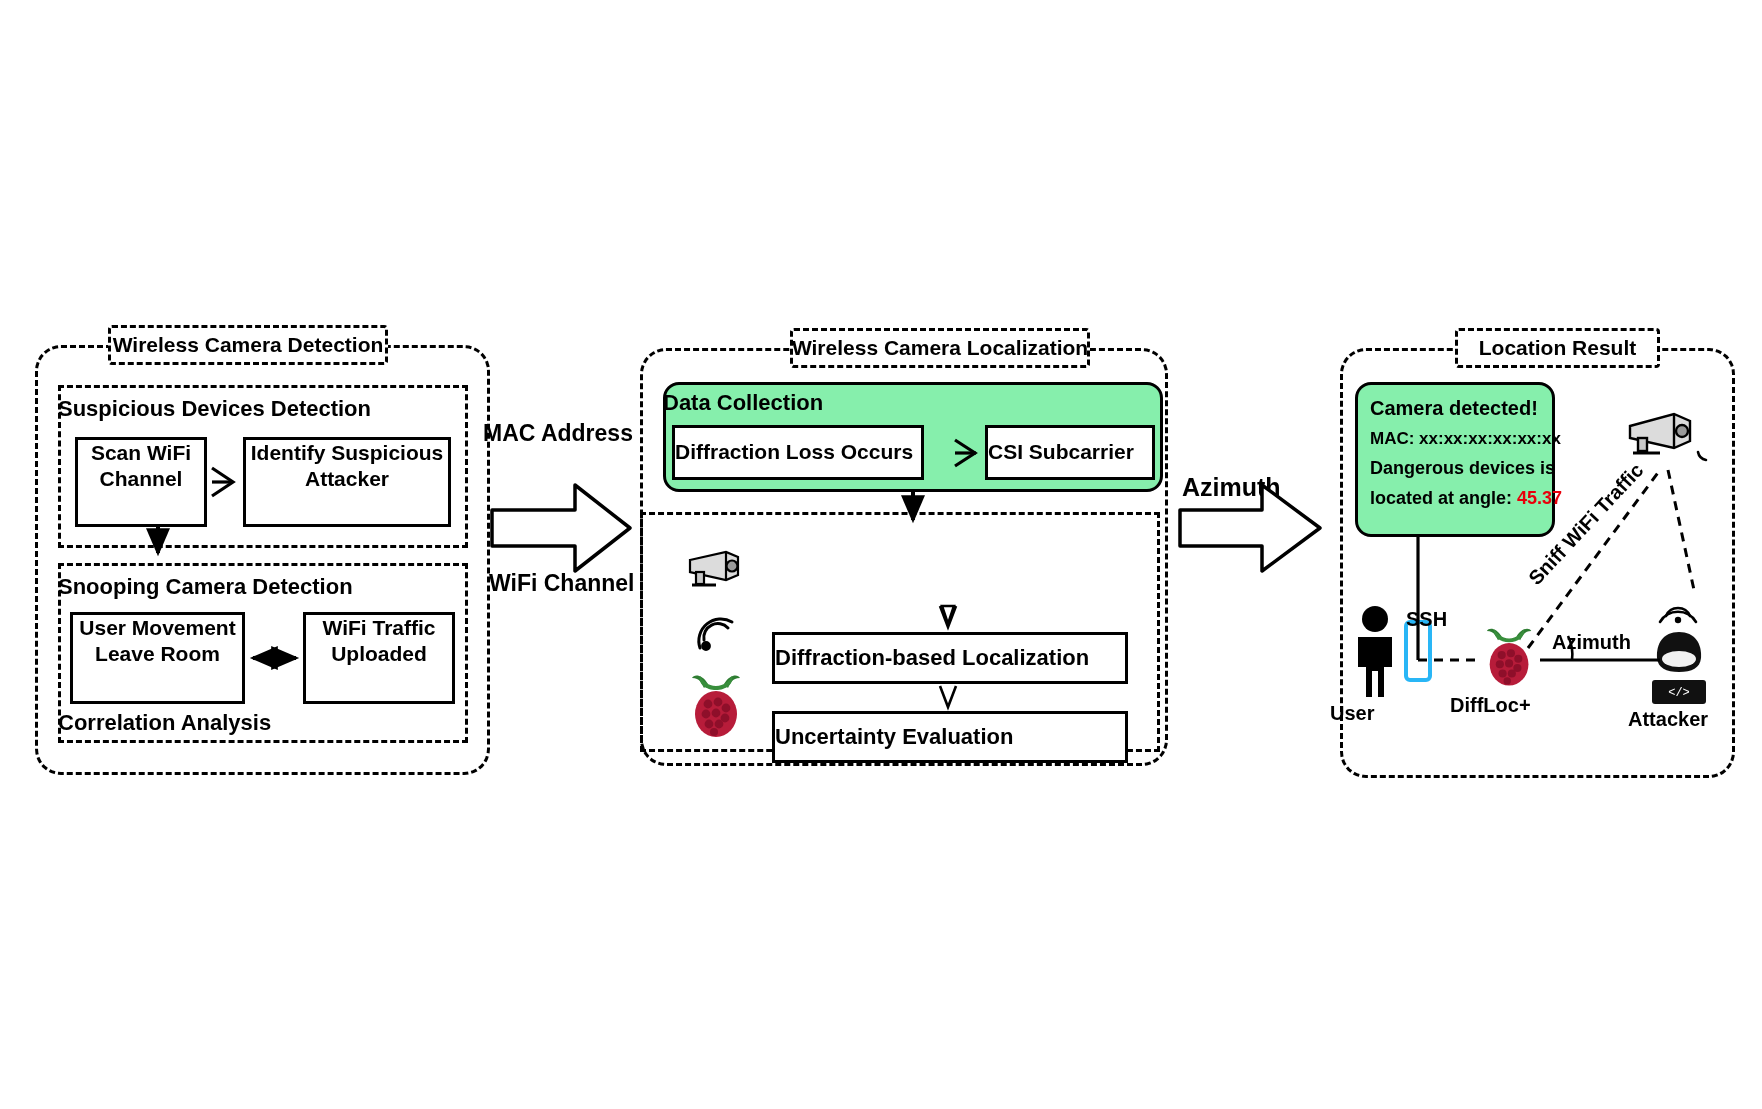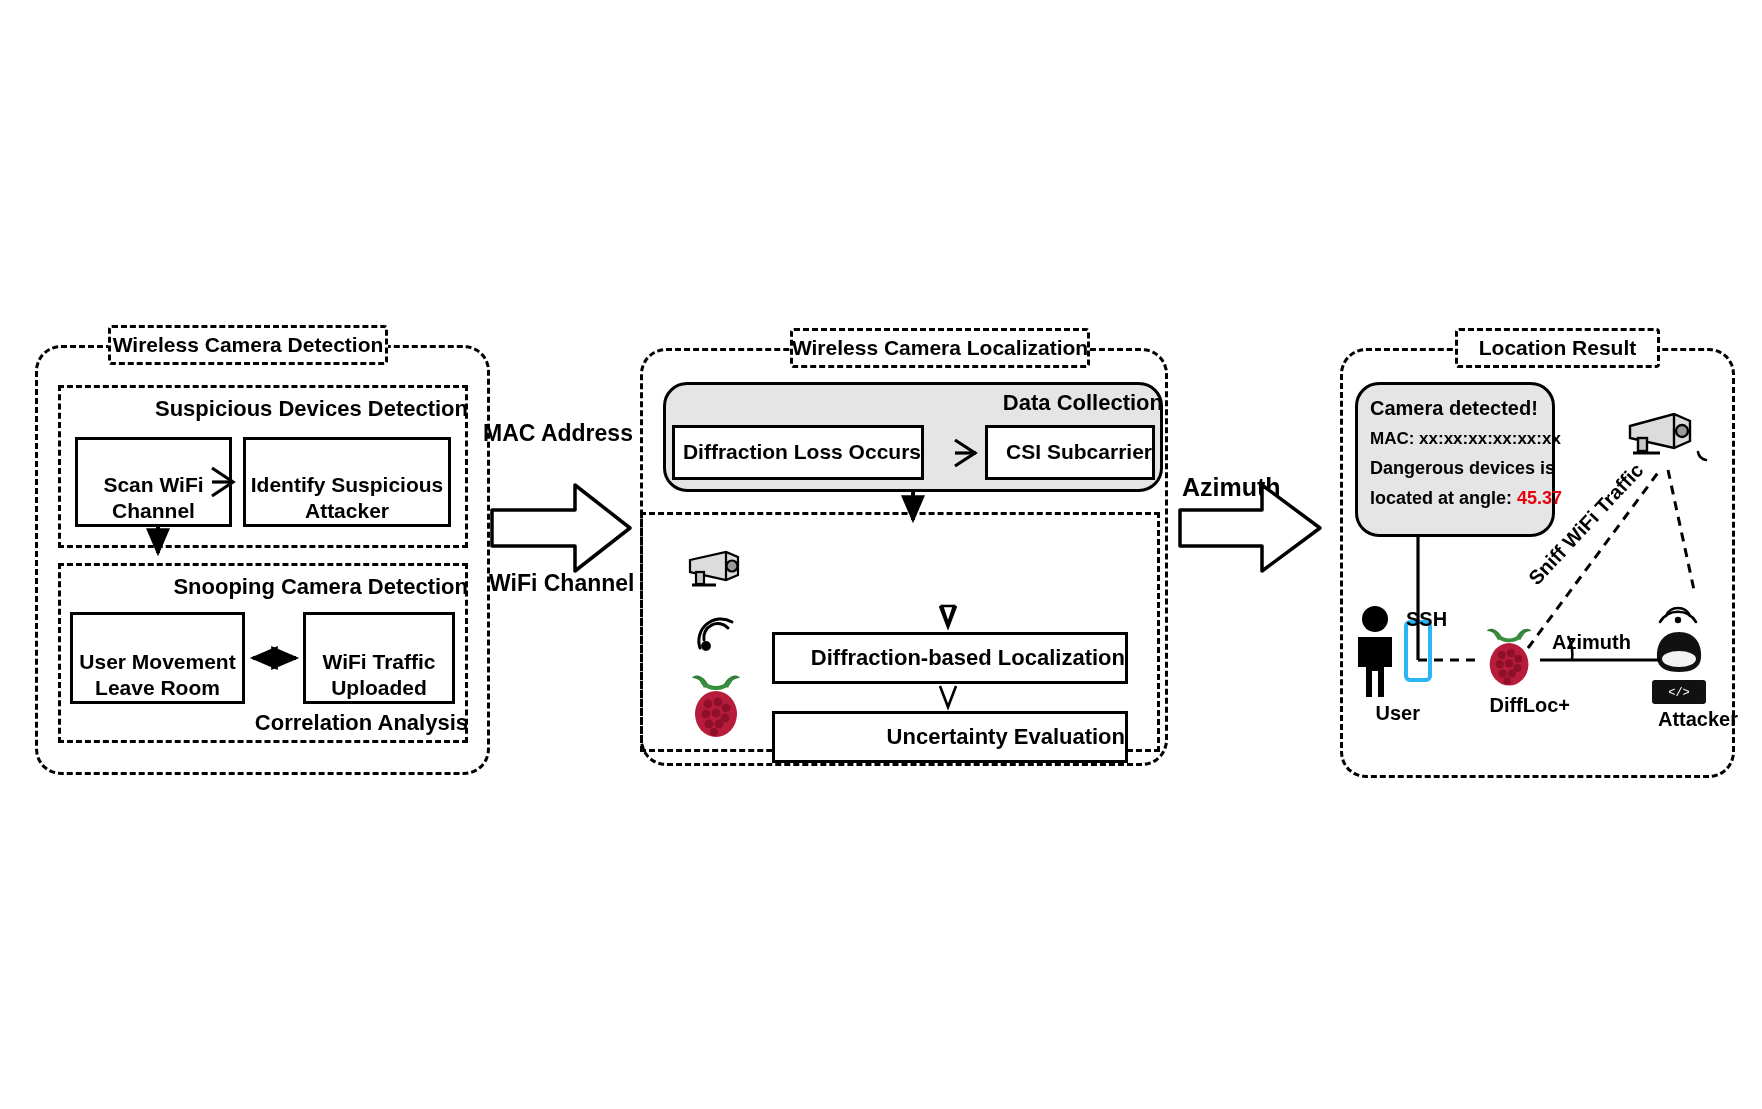--- a/index.html
+++ b/index.html
@@ -24,22 +24,22 @@
   .abs { position: absolute; box-sizing: border-box; }
 
   
   .dash-round {
     border: 3px dashed #000;
     border-radius: 26px;
     background: transparent;
   }
   .solid-round {
     border: 3px solid #000;
-    border-radius: 24px;
-    background: #e5e5e5;
+    border-radius: 16px;
+    background: #86efac;
   }
   .solid-rect {
     border: 3px solid #000;
     background: #fff;
   }
   .dash-rect {
     border: 3px dashed #000;
     background: #fff;
   }
   .label-chip {
@@ -50,21 +50,21 @@
     align-items: center;
     justify-content: center;
     font-weight: bold;
     font-size: 21px;
     padding: 2px 10px;
     white-space: nowrap;
   }
   .center-text {
     display: flex;
     align-items: center;
-    justify-content: flex-end;
+    justify-content: flex-start;
     text-align: center;
     font-weight: bold;
     line-height: 1.25;
   }
   .t20 { font-size: 20px; }
   .t21 { font-size: 21px; }
   .t22 { font-size: 22px; }
   .t23 { font-size: 23px; }
 
   .plain-bold {
@@ -92,21 +92,21 @@
 
   <div class="abs label-chip" style="left:108px; top:325px; width:280px; height:40px;">
     <span>Wireless Camera Detection</span>
   </div>
 
   <div class="abs dash-rect" style="left:58px; top:385px; width:410px; height:163px;"></div>
   <div class="abs center-text t22" style="left:58px; top:393px; width:410px; height:32px;">
     <span>Suspicious Devices Detection</span>
   </div>
 
-  <div class="abs solid-rect center-text t21" style="left:75px; top:437px; width:157px; height:90px; flex-direction:column;">
+  <div class="abs solid-rect center-text t21" style="left:75px; top:437px; width:132px; height:90px; flex-direction:column;">
     <span>Scan WiFi</span>
     <span>Channel</span>
   </div>
 
   <div class="abs solid-rect center-text t21" style="left:243px; top:437px; width:208px; height:90px; flex-direction:column;">
     <span>Identify Suspicious</span>
     <span>Attacker</span>
   </div>
 
   <div class="abs dash-rect" style="left:58px; top:563px; width:410px; height:180px;"></div>

